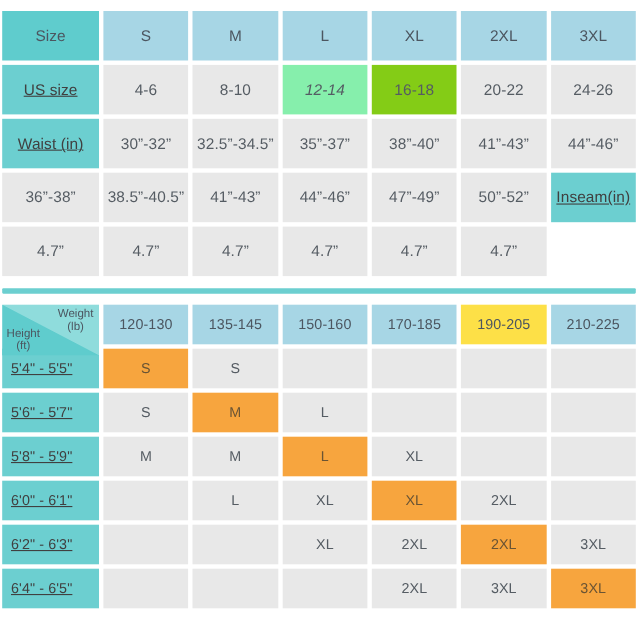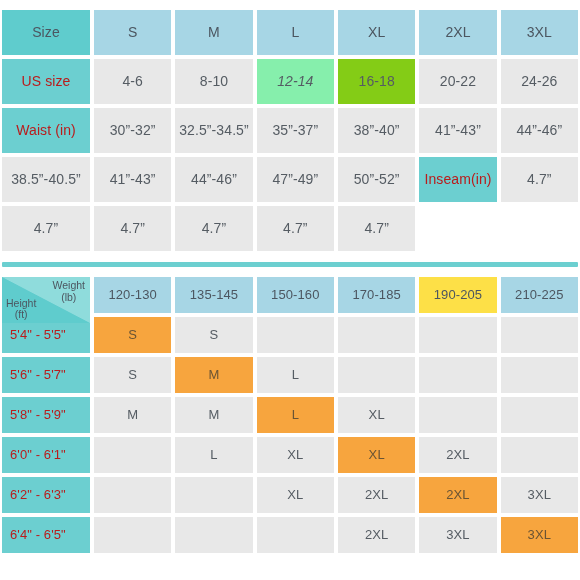--- a/index.html
+++ b/index.html
@@ -43,22 +43,23 @@
 
   
   #size-table {
     grid-template-columns: 88px repeat(6, 1fr);
     grid-auto-rows: 45px;
     margin-top: 10px;
   }
   #size-table .cell { font-size: 14px; }
   .c-rowhead {
     background: #6ccfd0;
-    color: #b91c1c;
+    color: #404040;
     font-size: 13.5px;
+    text-decoration: underline;
   }
   .c-corner {
     background: #63cdce;
     color: #4c5660;
     font-size: 13.5px;
   }
   .c-colhead {
     background: #a7d6e5;
     color: #4c5660;
     font-size: 14px;
@@ -149,20 +150,21 @@
       <div class="cell c-data" style="background: #84cc16;">16-18</div>
       <div class="cell c-data" style="background: rgb(232, 232, 232);">20-22</div>
       <div class="cell c-data" style="background: rgb(232, 232, 232);">24-26</div>
       <div class="cell c-rowhead" style="background: rgb(108, 207, 208);">Waist (in)</div>
       <div class="cell c-data" style="background: rgb(232, 232, 232);">30”-32”</div>
       <div class="cell c-data" style="background: rgb(232, 232, 232);">32.5”-34.5”</div>
       <div class="cell c-data" style="background: rgb(232, 232, 232);">35”-37”</div>
       <div class="cell c-data" style="background: rgb(232, 232, 232);">38”-40”</div>
       <div class="cell c-data" style="background: rgb(232, 232, 232);">41”-43”</div>
       <div class="cell c-data" style="background: rgb(232, 232, 232);">44”-46”</div>
+      <div class="cell c-data" style="background: rgb(232, 232, 232);">36”-38”</div>
       <div class="cell c-data" style="background: rgb(232, 232, 232); text-align: right;">38.5”-40.5”</div>
       <div class="cell c-data" style="background: rgb(232, 232, 232);">41”-43”</div>
       <div class="cell c-data" style="background: rgb(232, 232, 232);">44”-46”</div>
       <div class="cell c-data" style="background: rgb(232, 232, 232);">47”-49”</div>
       <div class="cell c-data" style="background: rgb(232, 232, 232);">50”-52”</div>
       <div class="cell c-rowhead" style="background: rgb(108, 207, 208);">Inseam(in)</div>
       <div class="cell c-data" style="background: rgb(232, 232, 232);">4.7”</div>
       <div class="cell c-data" style="background: rgb(232, 232, 232);">4.7”</div>
       <div class="cell c-data" style="background: rgb(232, 232, 232);">4.7”</div>
       <div class="cell c-data" style="background: rgb(232, 232, 232);">4.7”</div>

